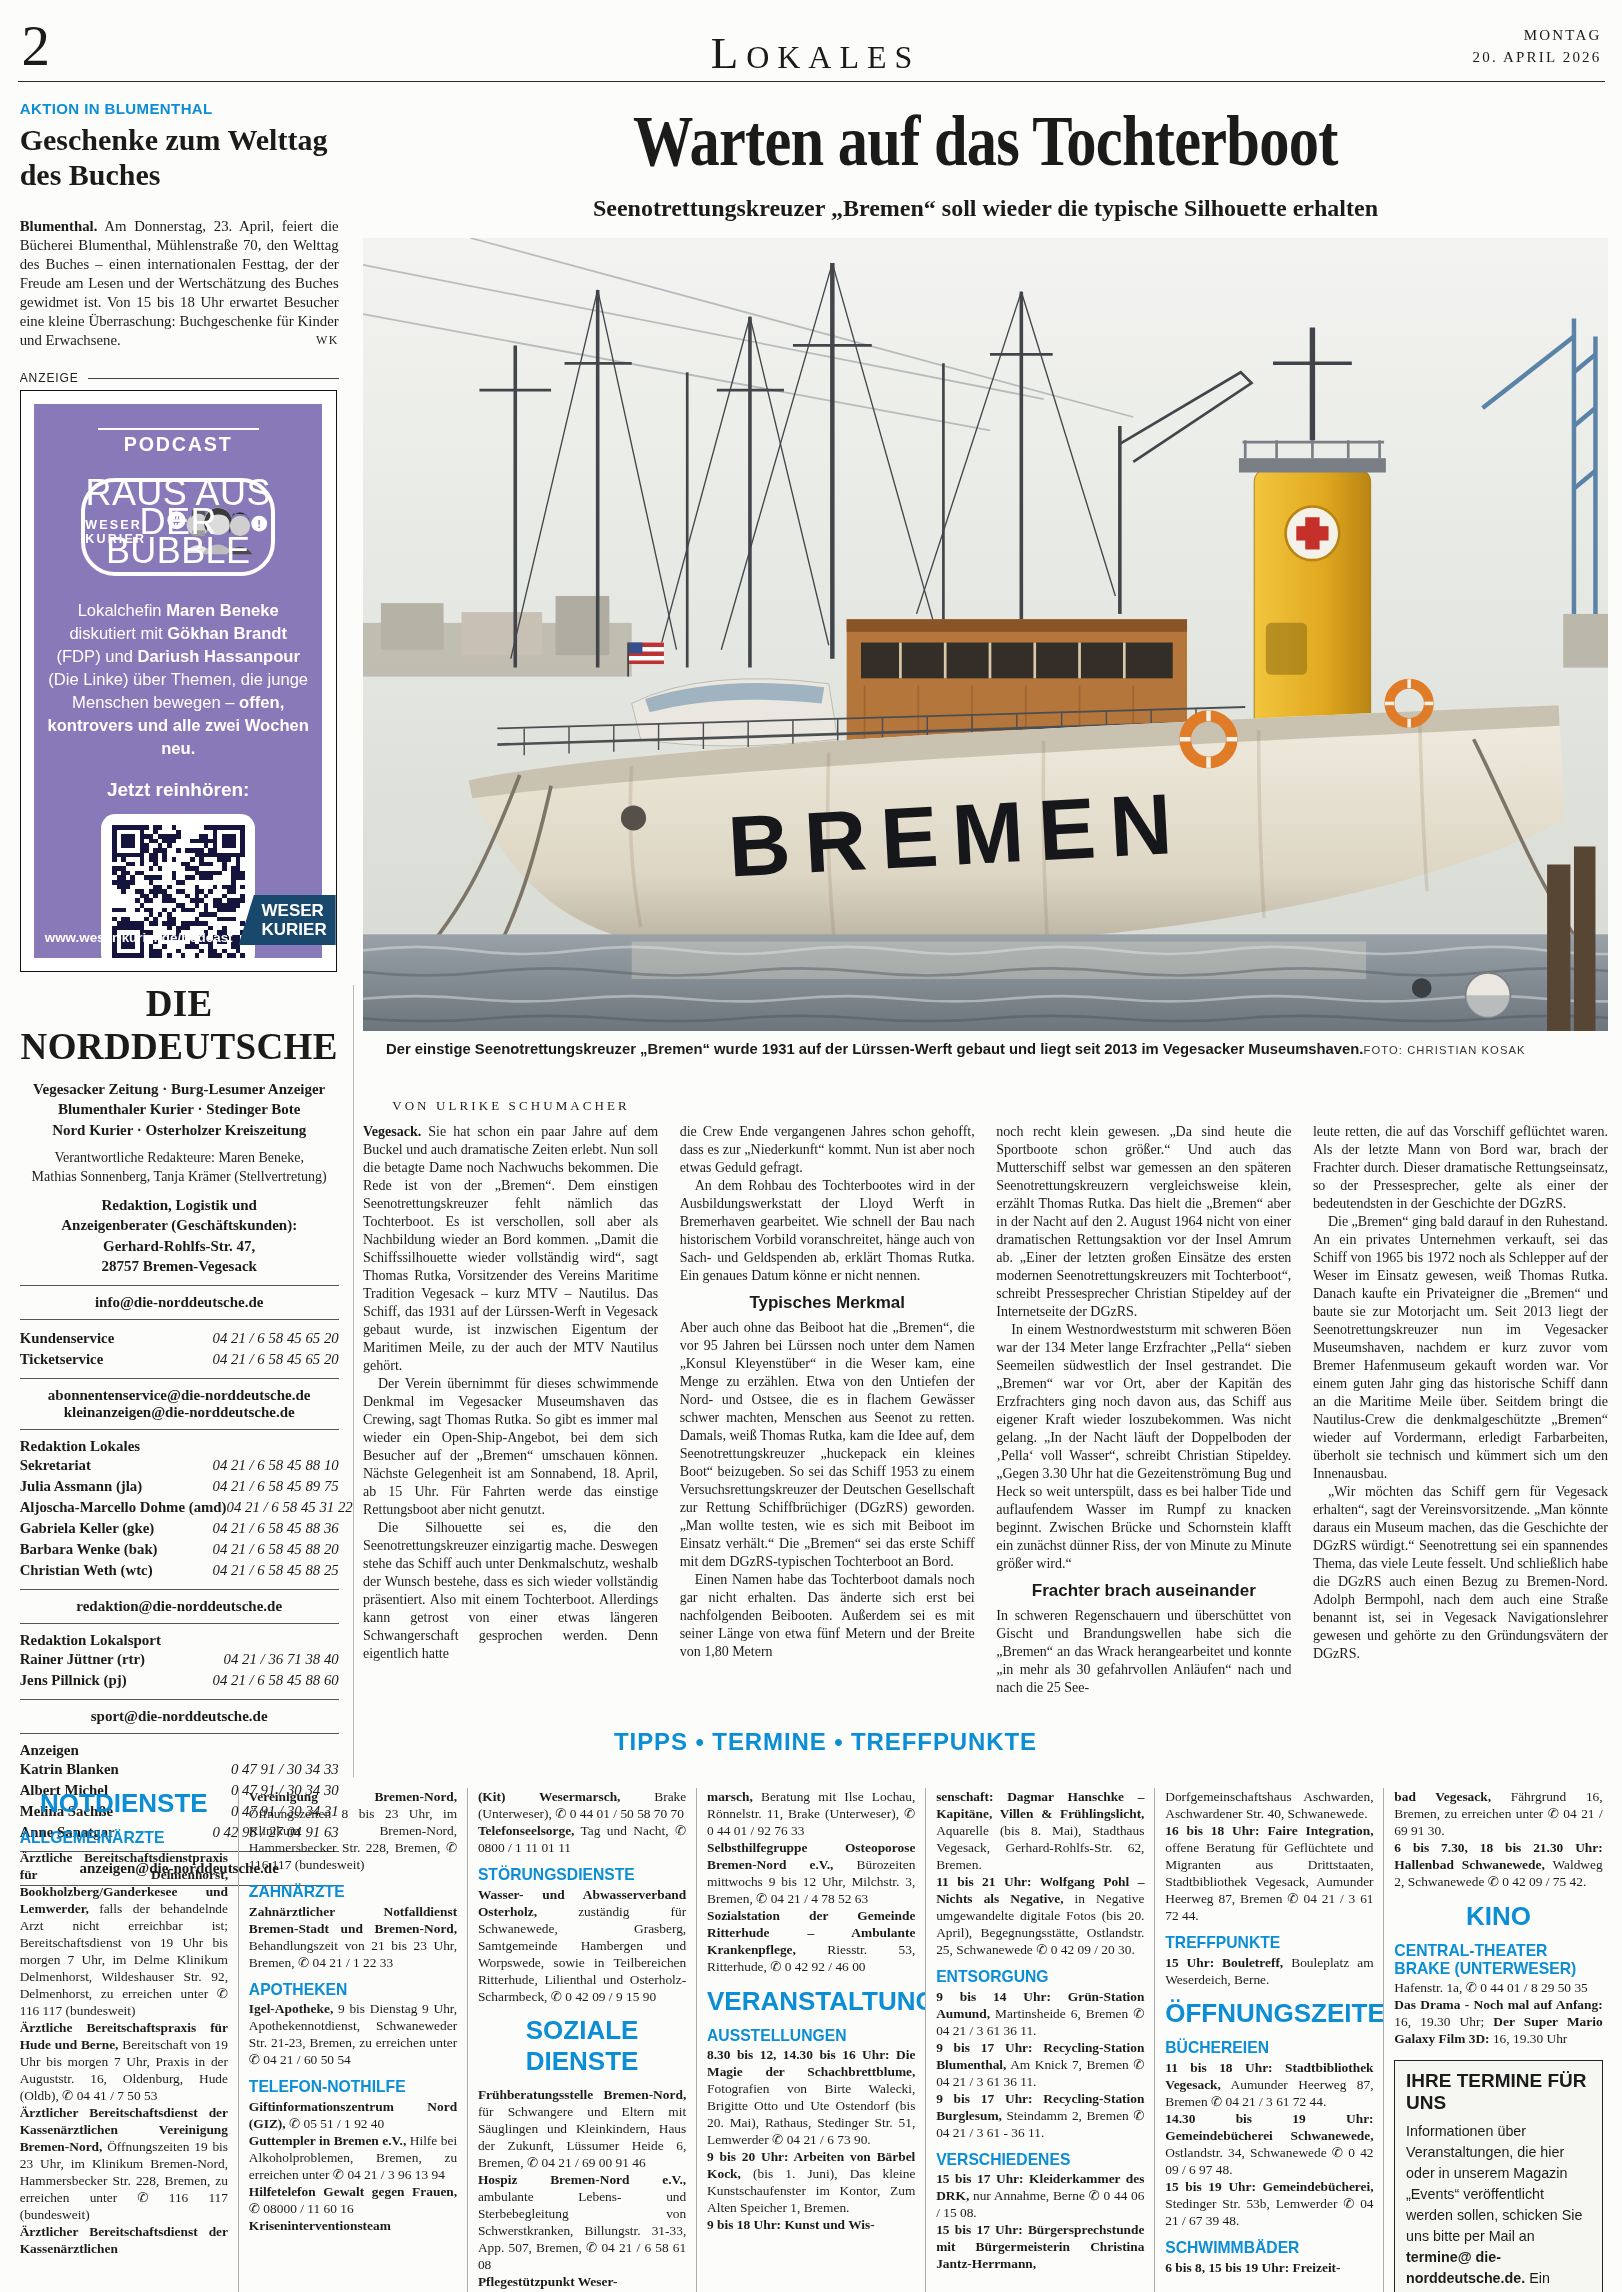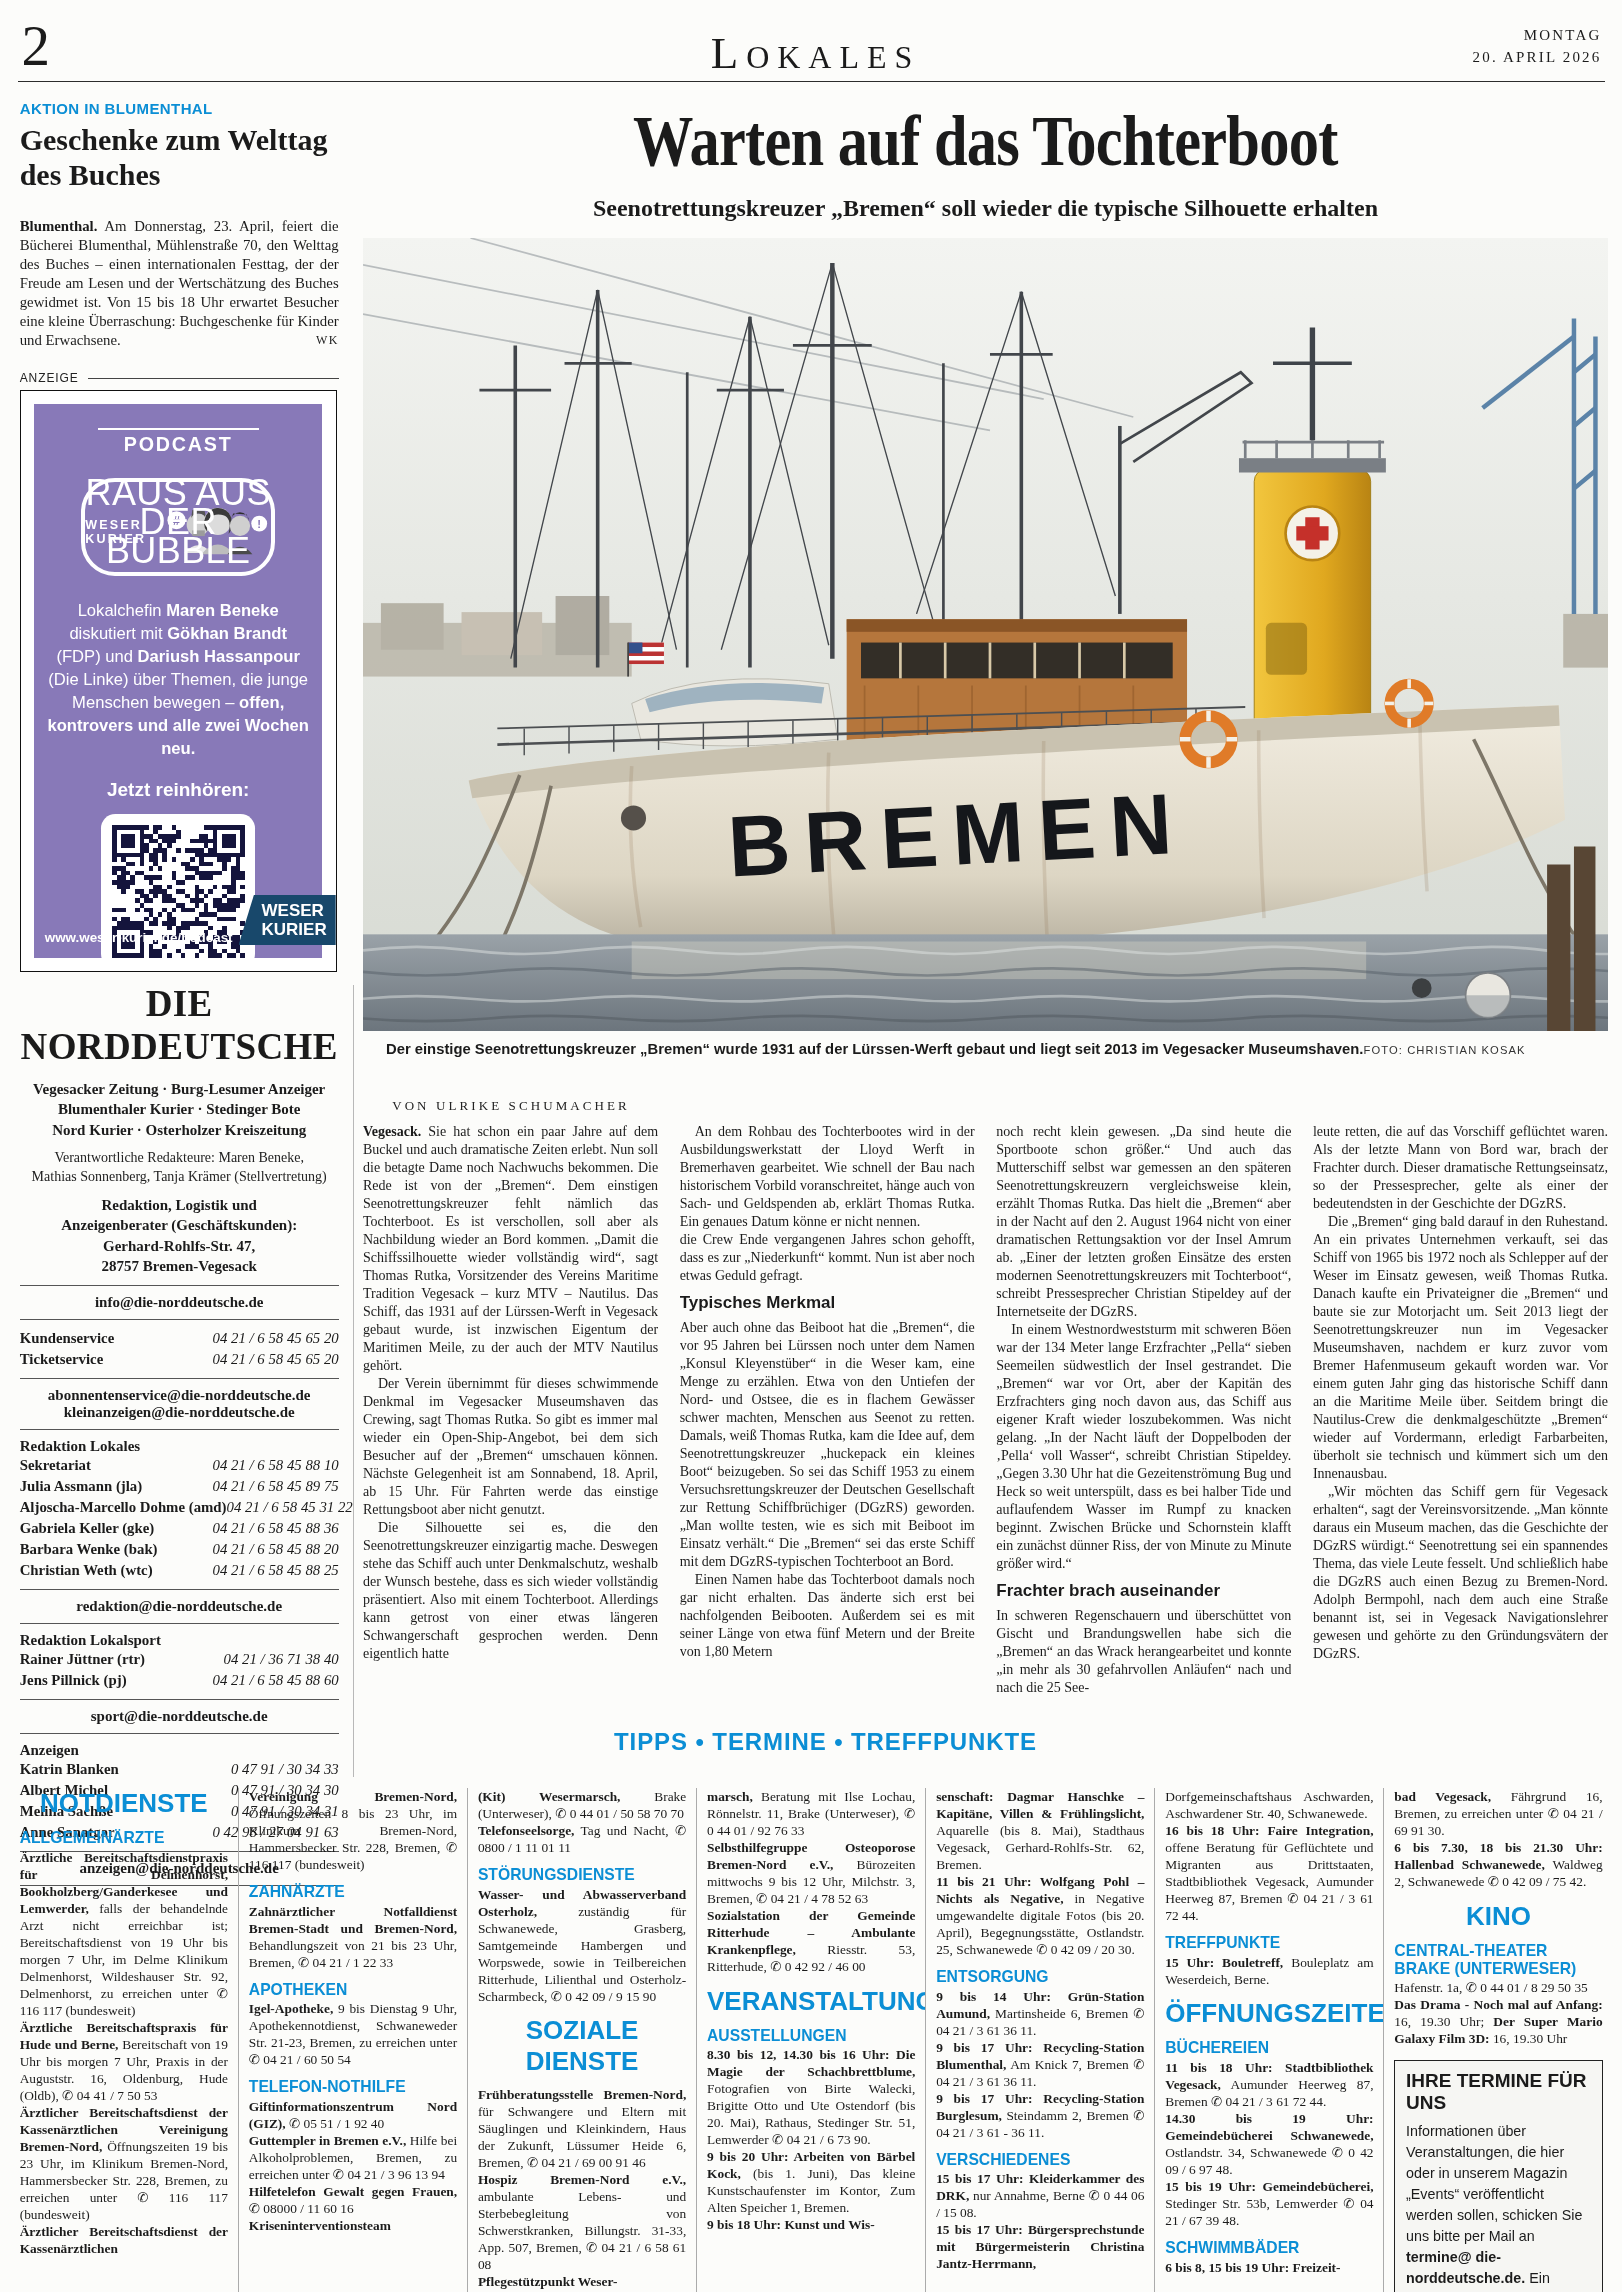--- a/index.html
+++ b/index.html
@@ -73,21 +73,21 @@
   .caption-row{position:absolute;left:363px;top:1041px;width:1245px;display:flex;
                justify-content:flex-start;align-items:baseline;font-family:"Liberation Sans",sans-serif;margin-left:23px;}
   .caption{font-weight:bold;font-size:14.8px;}
   .credit{font-size:11.2px;letter-spacing:1.1px;color:#333;}
   .byline{position:absolute;left:363px;top:1098px;width:296px;text-align:center;
           font-size:13px;letter-spacing:3.1px;color:#222;}
   .columns{position:absolute;left:363px;top:1123px;width:1245px;height:659px;display:flex;gap:21.5px;}
   .body-col{flex:1;overflow:hidden;}
   .body-p{margin:0;font-size:14px;line-height:18px;text-align:justify;}
   .body-p.indent{text-indent:15px;}
-  .col-subhead{font-weight:bold;font-size:17px;margin:8px 0 6.3px;
+  .col-subhead{text-align:center;font-weight:bold;font-size:17px;margin:8px 0 6.3px;
                font-family:"Liberation Sans",sans-serif;}
 
   
   .tipps-title{position:absolute;left:0;right:0;top:1728px;text-align:center;font-weight:bold;
                font-size:24px;color:#0b8ed5;letter-spacing:0.9px;font-family:"Liberation Sans",sans-serif;padding-left:28px;}
   .tipps-cols{position:absolute;left:19.7px;top:1788px;width:1583px;height:505px;display:flex;}
   .tips-col{flex:1;overflow:hidden;padding:0 9.9px;border-right:0.9px solid #ababab;}
   .tips-col:first-child{padding-left:0;}
   .tips-col:last-child{border-right:none;padding-right:0;}
   .tip-main{text-align:center;color:#0b8ed5;font-weight:bold;font-size:26px;margin:10.7px 0 9px;
@@ -802,22 +802,22 @@
   </div>
 
   <div class="byline">VON ULRIKE SCHUMACHER</div>
   <div class="columns" id="article-columns">
       <div class="body-col">
         <p class="body-p"><b>Vegesack.</b><span> Sie hat schon ein paar Jahre auf dem Buckel und auch dramatische Zeiten erlebt. Nun soll die betagte Dame noch Nachwuchs bekommen. Die Rede ist von der „Bremen“. Dem einstigen Seenotrettungskreuzer fehlt nämlich das Tochterboot. Es ist verschollen, soll aber als Nachbildung wieder an Bord kommen. „Damit die Schiffssilhouette wieder vollständig wird“, sagt Thomas Rutka, Vorsitzender des Vereins Maritime Tradition Vegesack – kurz MTV – Nautilus. Das Schiff, das 1931 auf der Lürssen-Werft in Vegesack gebaut wurde, ist inzwischen Eigentum der Maritimen Meile, zu der auch der MTV Nautilus gehört.</span></p>
         <p class="body-p indent"><span>Der Verein übernimmt für dieses schwimmende Denkmal im Vegesacker Museumshaven das Crewing, sagt Thomas Rutka. So gibt es immer mal wieder ein Open-Ship-Angebot, bei dem sich Besucher auf der „Bremen“ umschauen können. Nächste Gelegenheit ist am Sonnabend, 18. April, ab 15 Uhr. Für Fahrten werde das einstige Rettungsboot aber nicht genutzt.</span></p>
         <p class="body-p indent"><span>Die Silhouette sei es, die den Seenotrettungskreuzer einzigartig mache. Deswegen stehe das Schiff auch unter Denkmalschutz, weshalb der Wunsch bestehe, dass es sich wieder vollständig präsentiert. Also mit einem Tochterboot. Allerdings kann getrost von einer etwas längeren Schwangerschaft gesprochen werden. Denn eigentlich hatte</span></p>
       </div>
       <div class="body-col">
+        <p class="body-p"><span>die Crew Ende vergangenen Jahres schon gehofft, dass es zur „Niederkunft“ kommt. Nun ist aber noch etwas Geduld gefragt.</span></p>
         <p class="body-p indent"><span>An dem Rohbau des Tochterbootes wird in der Ausbildungswerkstatt der Lloyd Werft in Bremerhaven gearbeitet. Wie schnell der Bau nach historischem Vorbild voranschreitet, hänge auch von Sach- und Geldspenden ab, erklärt Thomas Rutka. Ein genaues Datum könne er nicht nennen.</span></p>
-        <p class="body-p"><span>die Crew Ende vergangenen Jahres schon gehofft, dass es zur „Niederkunft“ kommt. Nun ist aber noch etwas Geduld gefragt.</span></p>
         <div class="col-subhead">Typisches Merkmal</div>
         <p class="body-p"><span>Aber auch ohne das Beiboot hat die „Bremen“, die vor 95 Jahren bei Lürssen noch unter dem Namen „Konsul Kleyenstüber“ in die Weser kam, eine Menge zu erzählen. Etwa von den Untiefen der Nord- und Ostsee, die es in flachem Gewässer schwer machten, Menschen aus Seenot zu retten. Damals, weiß Thomas Rutka, kam die Idee auf, dem Seenotrettungskreuzer „huckepack ein kleines Boot“ beizugeben. So sei das Schiff 1953 zu einem Versuchsrettungskreuzer der Deutschen Gesellschaft zur Rettung Schiffbrüchiger (DGzRS) geworden. „Man wollte testen, wie es sich mit Beiboot im Einsatz verhält.“ Die „Bremen“ sei das erste Schiff mit dem DGzRS-typischen Tochterboot an Bord.</span></p>
         <p class="body-p indent"><span>Einen Namen habe das Tochterboot damals noch gar nicht erhalten. Das änderte sich erst bei nachfolgenden Beibooten. Außerdem sei es mit seiner Länge von etwa fünf Metern und der Breite von 1,80 Metern</span></p>
       </div>
       <div class="body-col">
         <p class="body-p"><span>noch recht klein gewesen. „Da sind heute die Sportboote schon größer.“ Und auch das Mutterschiff selbst war gemessen an den späteren Seenotrettungskreuzern vergleichsweise klein, erzählt Thomas Rutka. Das hielt die „Bremen“ aber in der Nacht auf den 2. August 1964 nicht von einer dramatischen Rettungsaktion vor der Insel Amrum ab. „Einer der letzten großen Einsätze des ersten modernen Seenotrettungskreuzers mit Tochterboot“, schreibt Pressesprecher Christian Stipeldey auf der Internetseite der DGzRS.</span></p>
         <p class="body-p indent"><span>In einem Westnordweststurm mit schweren Böen war der 134 Meter lange Erzfrachter „Pella“ sieben Seemeilen südwestlich der Insel gestrandet. Die „Bremen“ war vor Ort, aber der Kapitän des Erzfrachters ging noch davon aus, das Schiff aus eigener Kraft wieder loszubekommen. Was nicht gelang. „In der Nacht läuft der Doppelboden der ‚Pella‘ voll Wasser“, schreibt Christian Stipeldey. „Gegen 3.30 Uhr hat die Gezeitenströmung Bug und Heck so weit unterspült, dass es bei halber Tide und auflaufendem Wasser im Rumpf zu knacken beginnt. Zwischen Brücke und Schornstein klafft ein zunächst dünner Riss, der von Minute zu Minute größer wird.“</span></p>
         <div class="col-subhead">Frachter brach auseinander</div>
         <p class="body-p"><span>In schweren Regenschauern und überschüttet von Gischt und Brandungswellen habe sich die „Bremen“ an das Wrack herangearbeitet und konnte „in mehr als 30 gefahrvollen Anläufen“ nach und nach die 25 See-</span></p>
       </div>

